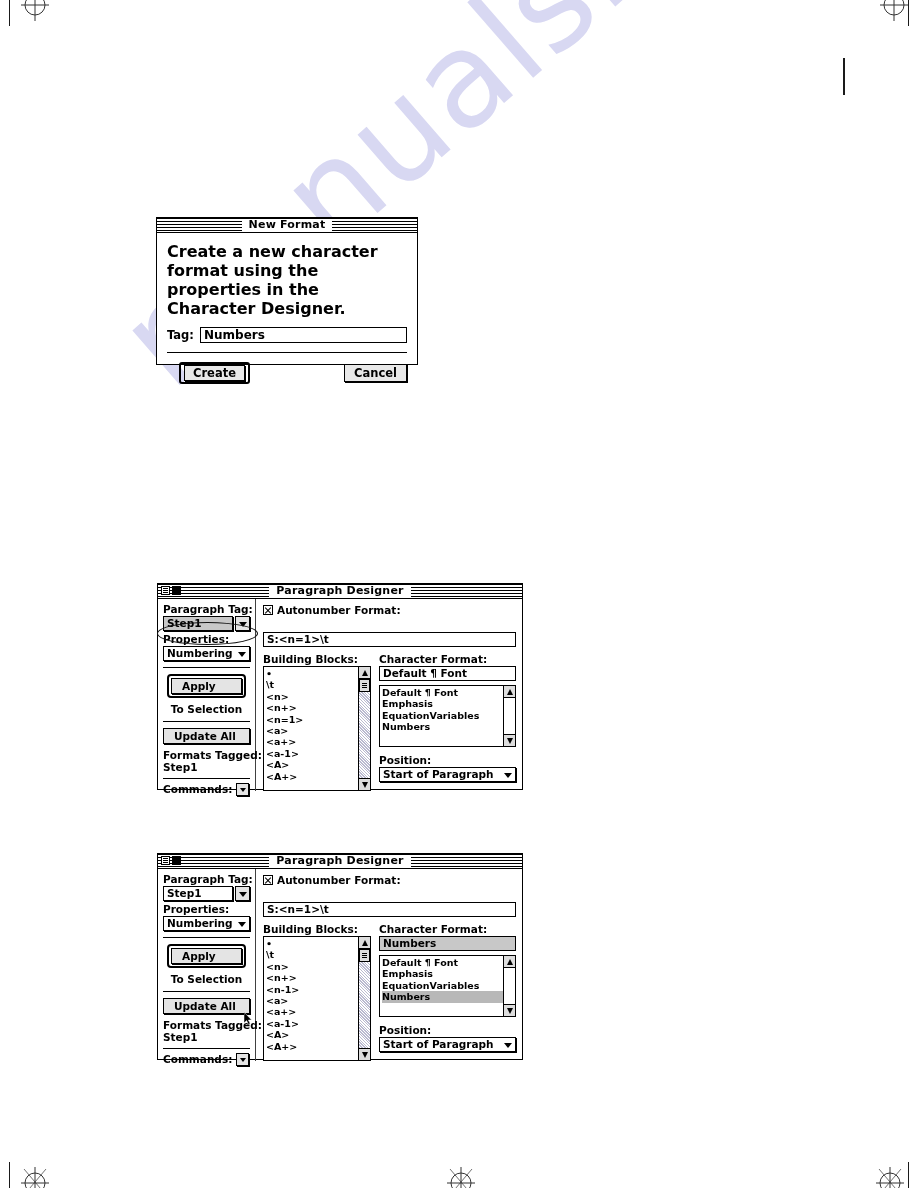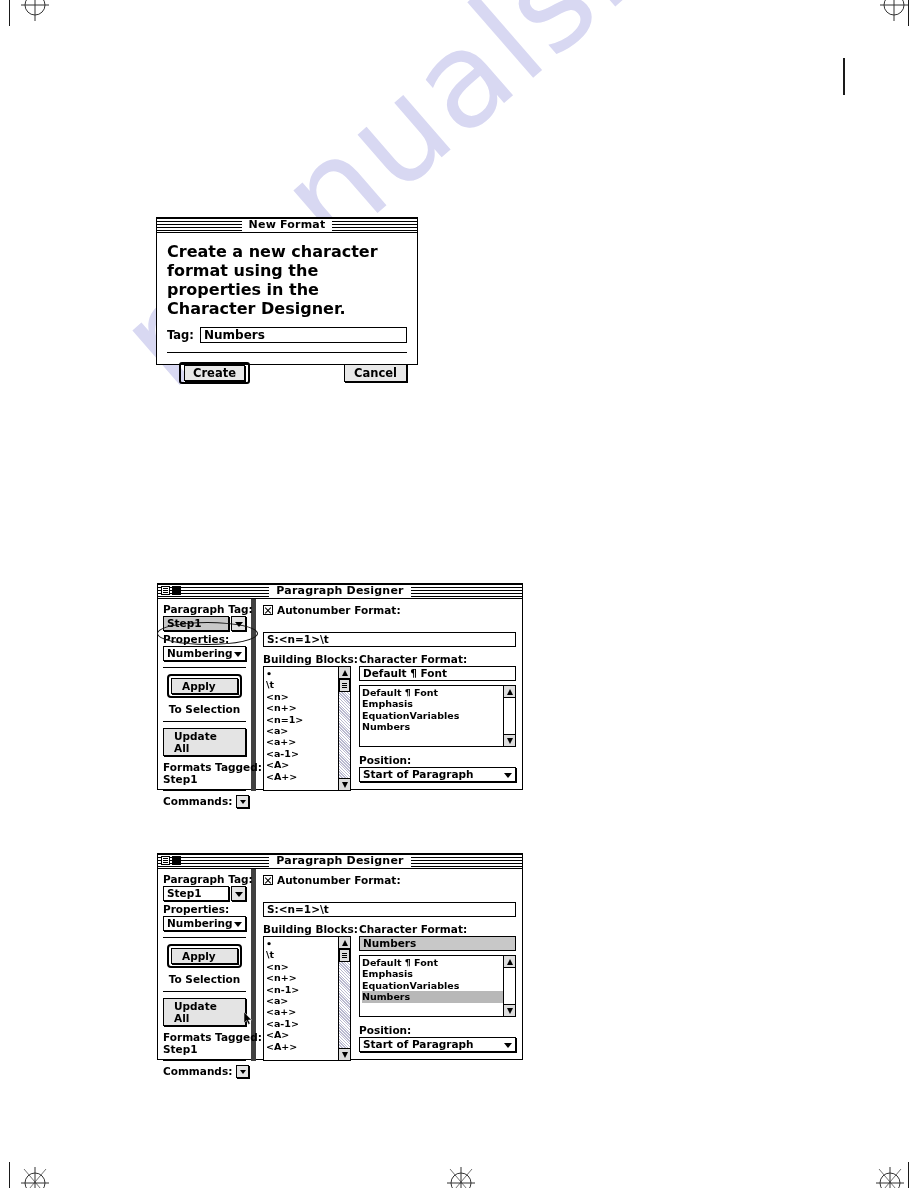--- a/index.html
+++ b/index.html
@@ -102,21 +102,21 @@
   .btn.default > span{
     display:block;border:1px solid #000;background:#e8e8e8;padding:0px 8px;
     box-shadow:1px 1px 0 #000;
   }
 
   
   .pd{width:366px;height:207px;}
   .pd .winbody{display:flex;height:192px;}
   .pd-left{
     width:98px;flex:none;padding:4px 5px 0 5px;box-sizing:border-box;
-    border-right:5px solid #404040;position:relative;
+    border-right:1px solid #404040;position:relative;
   }
   .pd-right{flex:1;padding:5px 6px 0 7px;box-sizing:border-box;}
 
   .lbl{font-size:10.5px;font-weight:bold;color:#000;line-height:12px;
        font-family:"DejaVu Sans", sans-serif;white-space:nowrap;}
 
   .popup{
     height:15px;border:1px solid #000;background:#fff;display:flex;align-items:center;
     position:relative;box-sizing:border-box;margin-top:1px;
     box-shadow:1px 1px 0 #000;
@@ -174,21 +174,21 @@
   }
 
   
   .autorow{display:flex;align-items:center;gap:4px;}
   .textfield{
     height:15px;border:1px solid #000;background:#fff;margin-top:16px;
     font-size:10.5px;font-weight:bold;line-height:13px;padding-left:3px;
     box-sizing:border-box;color:#000;
   }
   .cols{display:flex;gap:8px;margin-top:6px;}
-  .col-bb{width:88px;flex:none;}
+  .col-bb{width:108px;flex:none;}
   .col-cf{flex:1;}
 
   .listbox{
     border:1px solid #000;background:#fff;position:relative;box-sizing:border-box;
     display:flex;margin-top:1px;
   }
   .listbox .items{
     flex:1;padding:1px 0 0 2px;overflow:hidden;
   }
   .listbox .items div{

